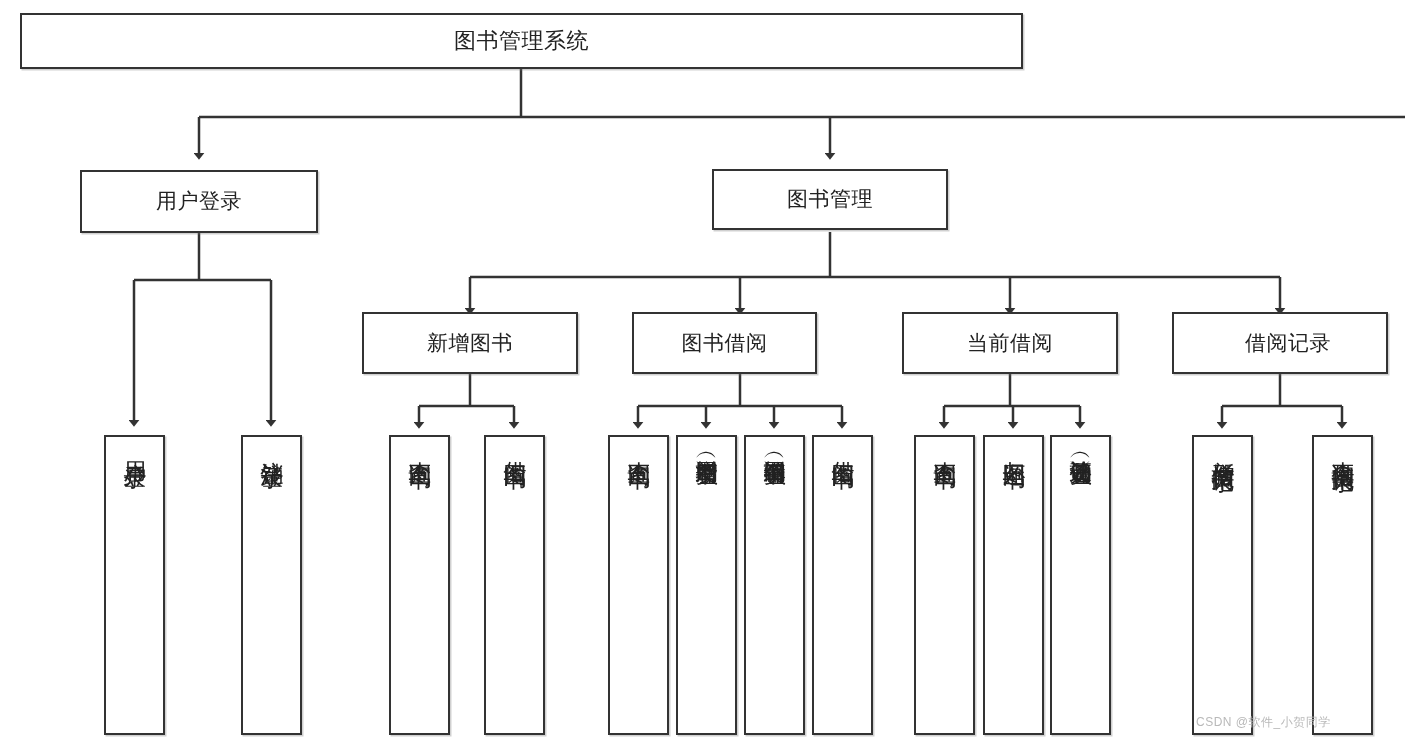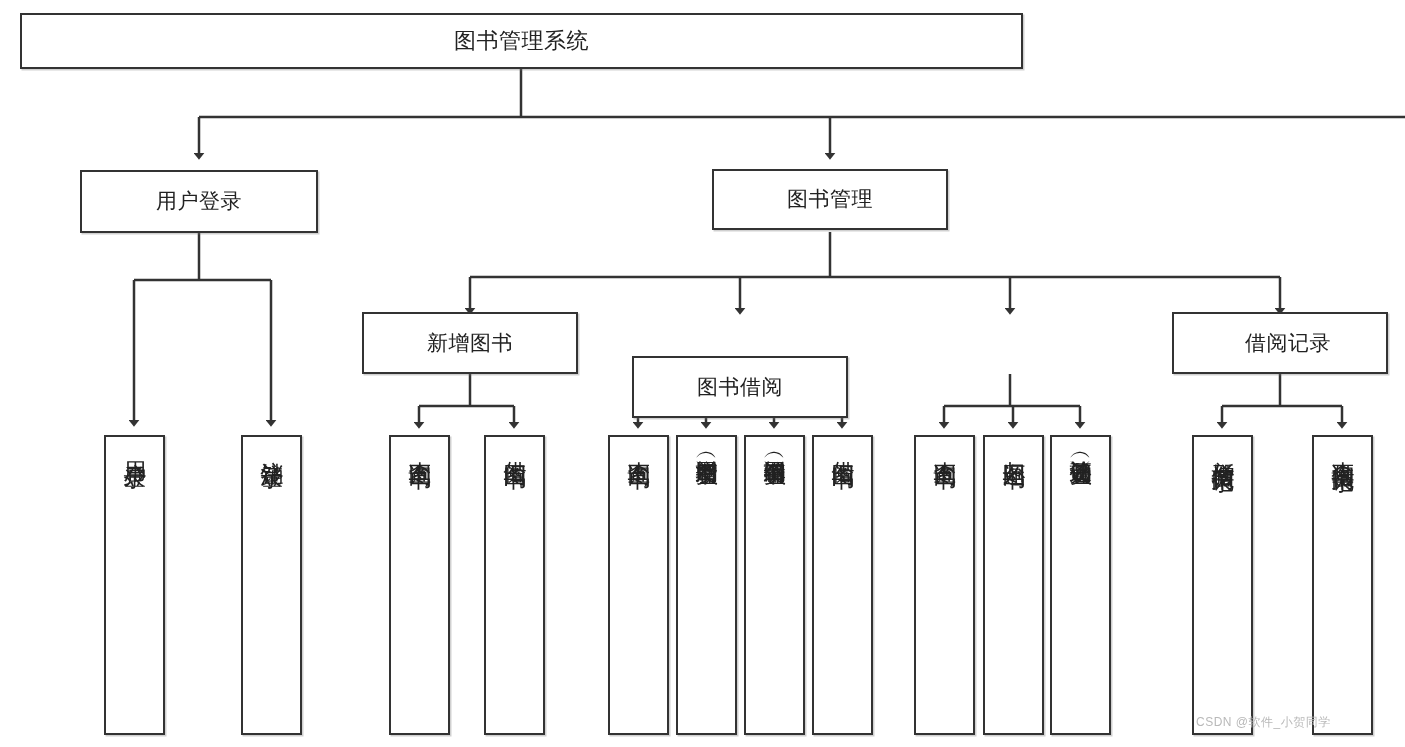--- a/index.html
+++ b/index.html
@@ -142,22 +142,25 @@
   <div class="node horiz" style="left:80px; top:170px; width:238px; height:63px;">
     <span class="label">用户登录</span>
   </div>
   <div class="node horiz" style="left:712px; top:169px; width:236px; height:61px;">
     <span class="label">图书管理</span>
   </div>
 
   <div class="node horiz" style="left:362px; top:312px; width:216px; height:62px;">
     <span class="label">新增图书</span>
   </div>
-  <div class="node horiz" style="left:632px; top:312px; width:216px; height:62px;margin-top:44px;">
+  <div class="node horiz" style="left:632px; top:312px; width:185px; height:62px;">
     <span class="label">图书借阅</span>
+  </div>
+  <div class="node horiz" style="left:902px; top:312px; width:216px; height:62px;">
+    <span class="label">当前借阅</span>
   </div>
   <div class="node horiz" style="left:1172px; top:312px; width:216px; height:62px;padding-left:16px;">
     <span class="label">借阅记录</span>
   </div>
 
   <div class="node vert" style="left:104px; top:435px; width:61px; height:300px;">
     <span class="label">用户登录</span>
   </div>
   <div class="node vert" style="left:241px; top:435px; width:61px; height:300px;">
     <span class="label">注销登录</span>

